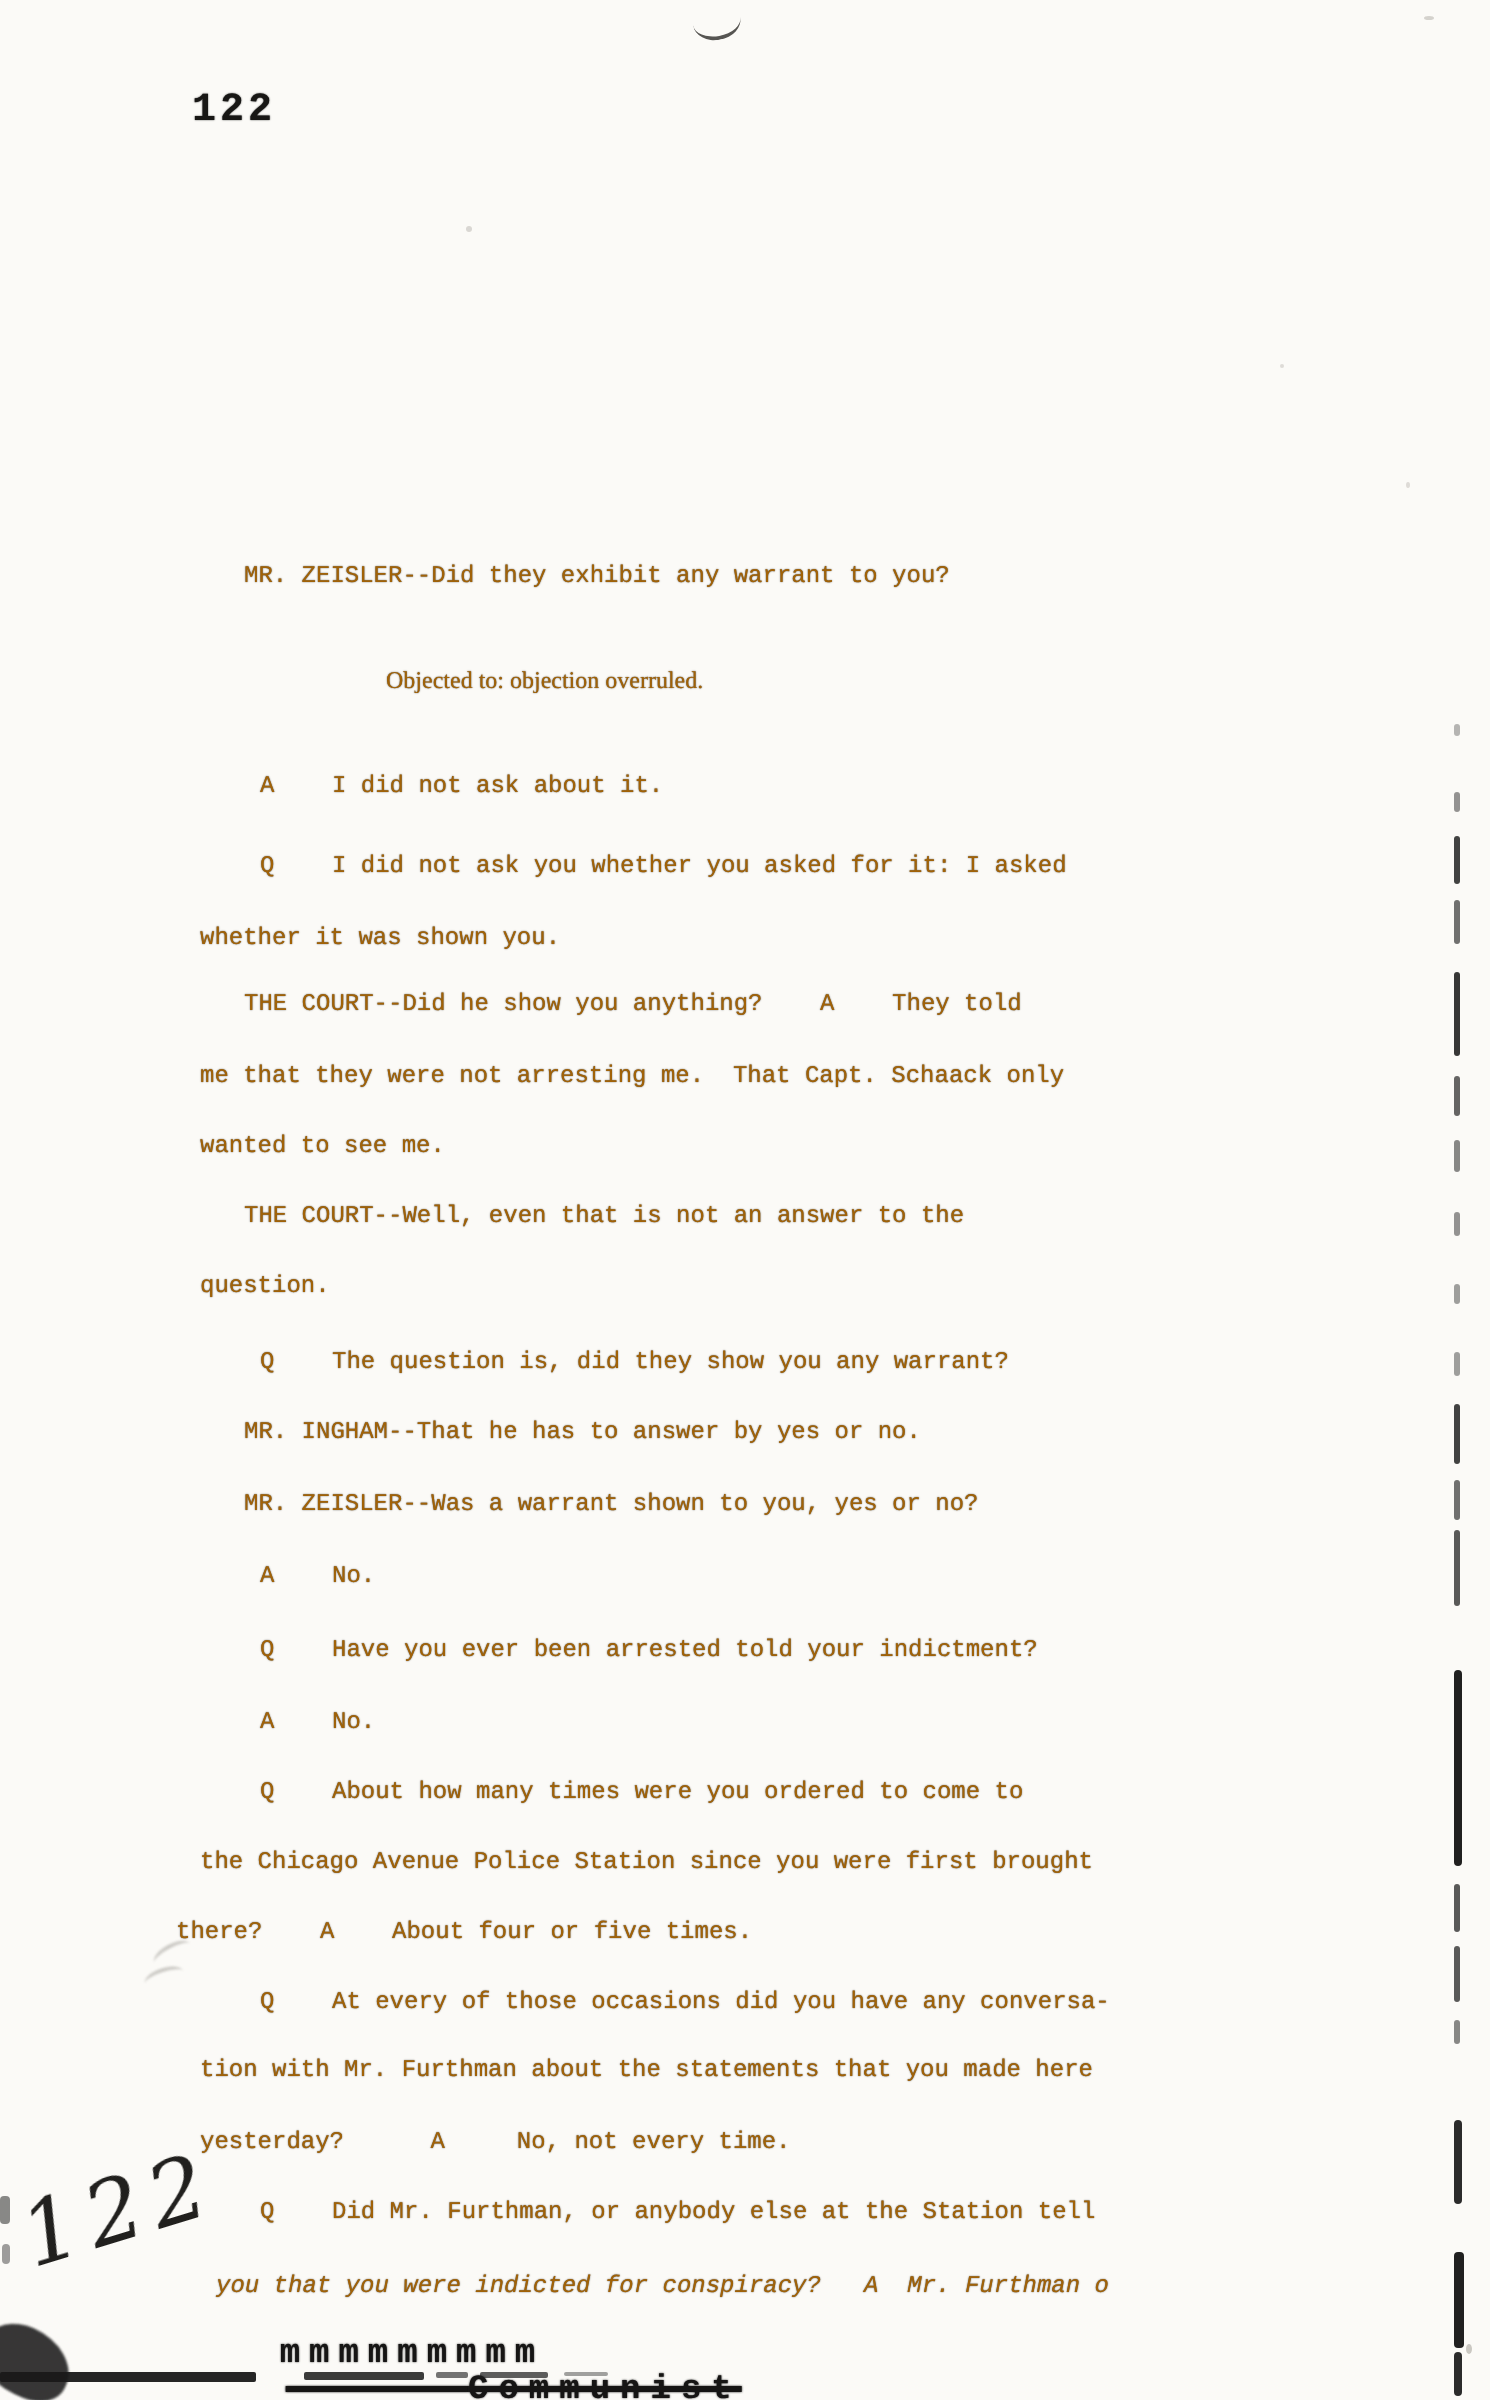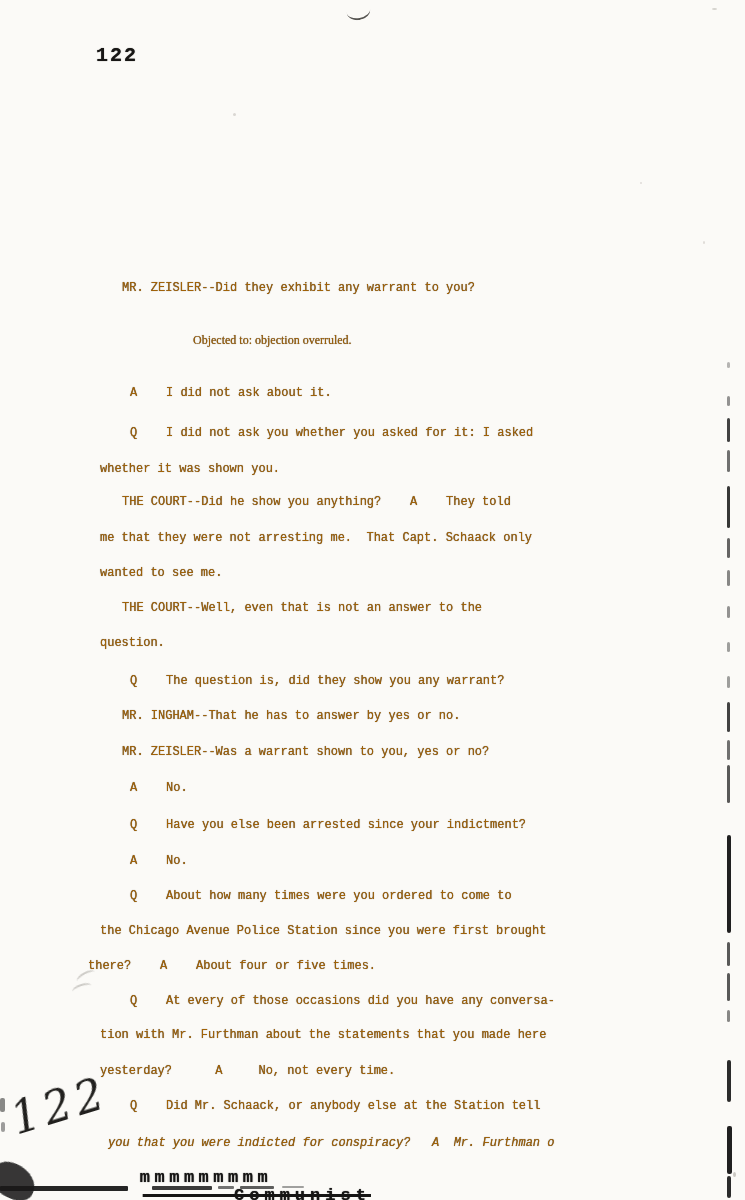--- a/index.html
+++ b/index.html
@@ -100,29 +100,29 @@
       <div class="tline" style="left: 100px; top: 459px;">whether it was shown you.</div>
       <div class="tline" style="left: 122px; top: 492px;">THE COURT--Did he show you anything?    A    They told</div>
       <div class="tline" style="left: 100px; top: 528px;">me that they were not arresting me.  That Capt. Schaack only</div>
       <div class="tline" style="left: 100px; top: 563px;">wanted to see me.</div>
       <div class="tline" style="left: 122px; top: 598px;">THE COURT--Well, even that is not an answer to the</div>
       <div class="tline" style="left: 100px; top: 633px;">question.</div>
       <div class="tline" style="left: 130px; top: 671px;">Q    The question is, did they show you any warrant?</div>
       <div class="tline" style="left: 122px; top: 706px;">MR. INGHAM--That he has to answer by yes or no.</div>
       <div class="tline" style="left: 122px; top: 742px;">MR. ZEISLER--Was a warrant shown to you, yes or no?</div>
       <div class="tline" style="left: 130px; top: 778px;">A    No.</div>
-      <div class="tline" style="left: 130px; top: 815px;">Q    Have you else been arrested since your indictment?</div>
+      <div class="tline" style="left: 130px; top: 815px;">Q    Have you ever been arrested told your indictment?</div>
       <div class="tline" style="left: 130px; top: 851px;">A    No.</div>
       <div class="tline" style="left: 130px; top: 886px;">Q    About how many times were you ordered to come to</div>
       <div class="tline" style="left: 100px; top: 921px;">the Chicago Avenue Police Station since you were first brought</div>
       <div class="tline" style="left: 88px; top: 956px;">there?    A    About four or five times.</div>
       <div class="tline" style="left: 130px; top: 991px;">Q    At every of those occasions did you have any conversa-</div>
       <div class="tline" style="left: 100px; top: 1025px;">tion with Mr. Furthman about the statements that you made here</div>
       <div class="tline" style="left: 100px; top: 1061px;">yesterday?      A     No, not every time.</div>
-      <div class="tline" style="left: 130px; top: 1096px;">Q    Did Mr. Schaack, or anybody else at the Station tell</div>
+      <div class="tline" style="left: 130px; top: 1096px;">Q    Did Mr. Furthman, or anybody else at the Station tell</div>
       <div class="tline" style="left: 108px; top: 1133px; font-style: italic;">you that you were indicted for conspiracy?   A  Mr. Furthman o</div>
     </div>
 
   <div class="struck-line">
     <span class="struck-word">
       <span>Communist</span>
       <span class="overtype">mmmmmmmmm</span>
     </span>
   </div>
 

